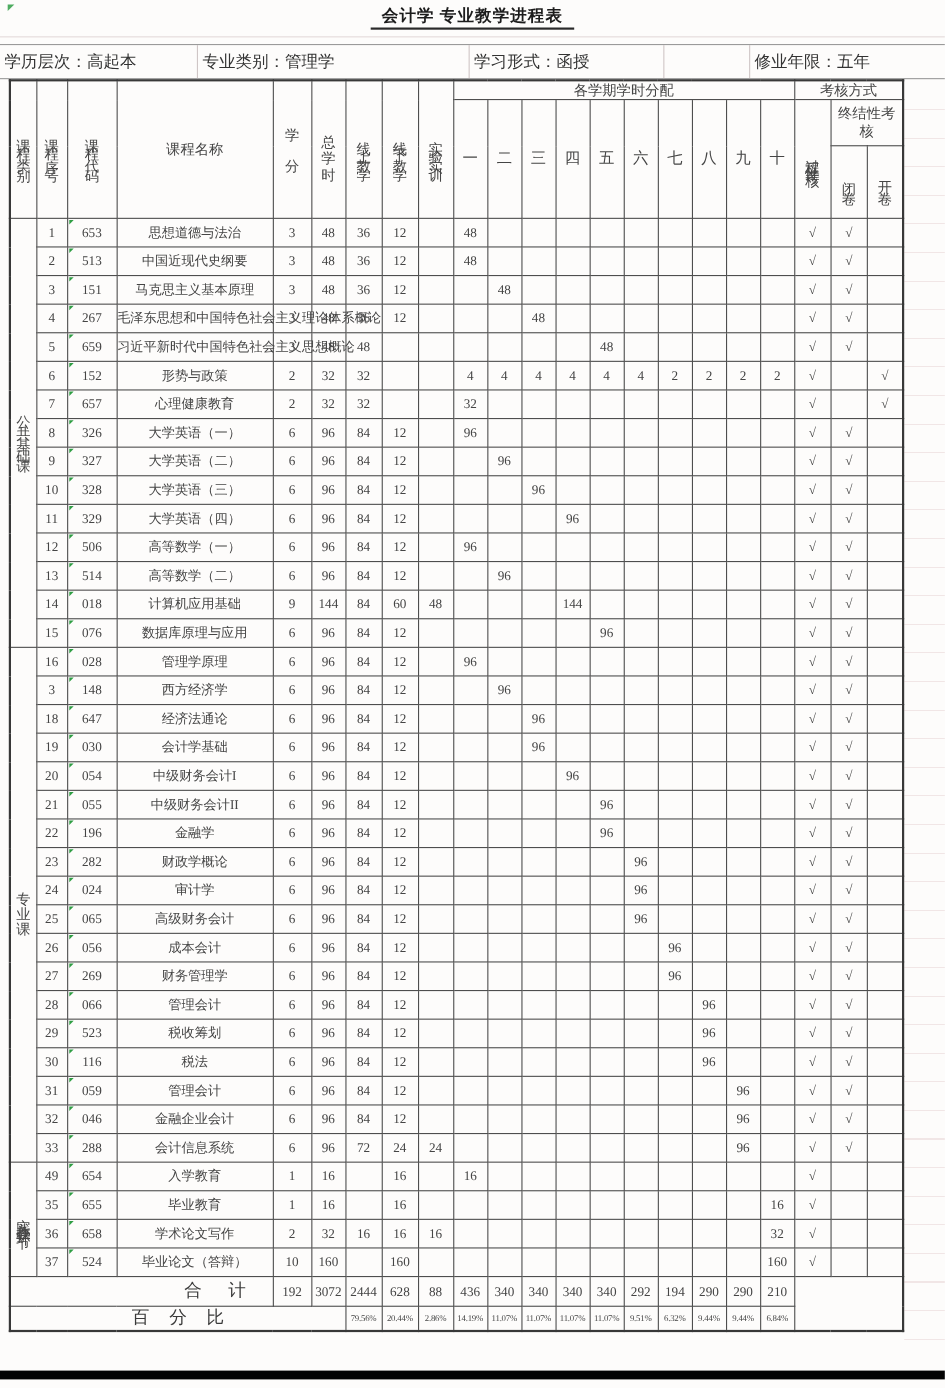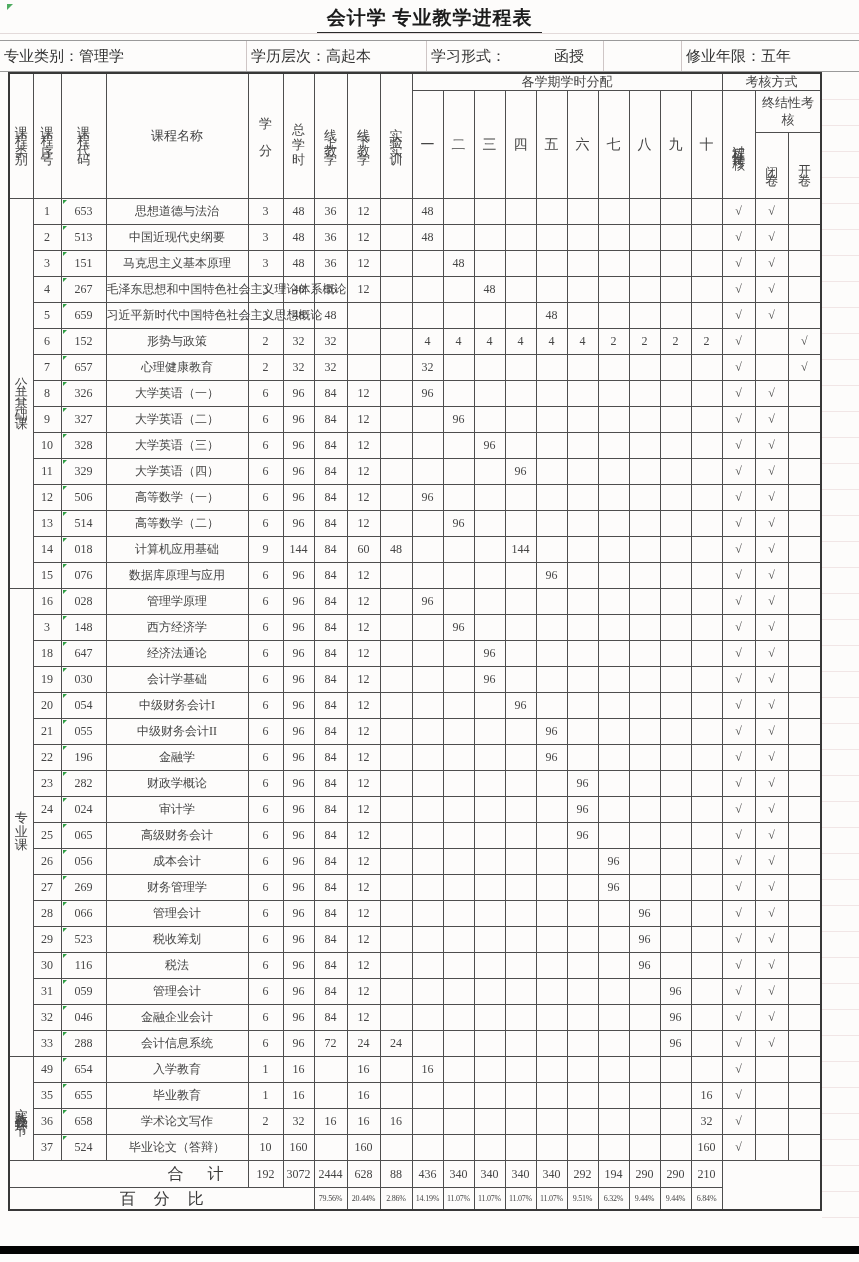--- a/index.html
+++ b/index.html
@@ -7,21 +7,21 @@
     width:859px;height:1262px;position:relative;
     background:#fdfcfb;
     font-family:"Liberation Serif","DejaVu Serif",serif;
     color:#3f3f3f;overflow:hidden;
   }
   .sheet{position:absolute;inset:0;}
   
   .corner-mark{position:absolute;left:7px;top:4px;width:0;height:0;
     border-top:6px solid #2f9e44;border-right:6px solid transparent;opacity:.85;}
   .title-wrap{position:absolute;top:5px;left:0;width:100%;text-align:center;}
-  .title{display:inline-block;font-size:19px;font-weight:bold;color:#1c1c1c;
+  .title{display:inline-block;font-size:15px;font-weight:bold;color:#1c1c1c;
     letter-spacing:1px;border-bottom:2px solid #2a2a2a;padding:0 10px 1px 10px;}
   .faint-line{position:absolute;left:0;width:859px;height:0;border-top:1px solid #e3dada;}
   .info-strip{position:absolute;top:40px;left:0;width:859px;height:32px;
     border-top:1px solid #9a9a9a;border-bottom:1px solid #9a9a9a;
     display:flex;align-items:center;font-size:15px;color:#333;box-sizing:border-box;}
   .info-cell{height:100%;display:flex;align-items:center;box-sizing:border-box;
     border-right:1px solid #cfc6c6;padding-left:4px;white-space:nowrap;}
   .info-cell.last{border-right:none;}
   .info-spacer{height:100%;border-right:1px solid #cfc6c6;box-sizing:border-box;}
 
@@ -66,29 +66,29 @@
 <div class="sheet">
   <div class="corner-mark"></div>
 
   <div class="title-wrap">
     <span class="title">会计学 专业教学进程表</span>
   </div>
 
   <div class="faint-line" style="top:33px;"></div>
 
   <div class="info-strip">
+    <div class="info-cell" style="width:180px;">
+      <span>学历层次：</span>
+        <span>高起本</span>
+    </div>
     <div class="info-cell" style="width:247px;">
       <span>专业类别：</span>
         <span>管理学</span>
     </div>
-    <div class="info-cell" style="width:180px;">
-      <span>学历层次：</span>
-        <span>高起本</span>
-    </div>
-    <div class="info-cell" style="width:177px;gap:48px;">
+    <div class="info-cell" style="width:177px;">
       <span>学习形式：</span>
         <span>函授</span>
     </div>
     <div class="info-spacer" style="width:78px;"></div>
     <div class="info-cell last" style="flex:1;align-items:center;">
       <span>修业年限：</span>
         <span>五年</span>
     </div>
   </div>
 

